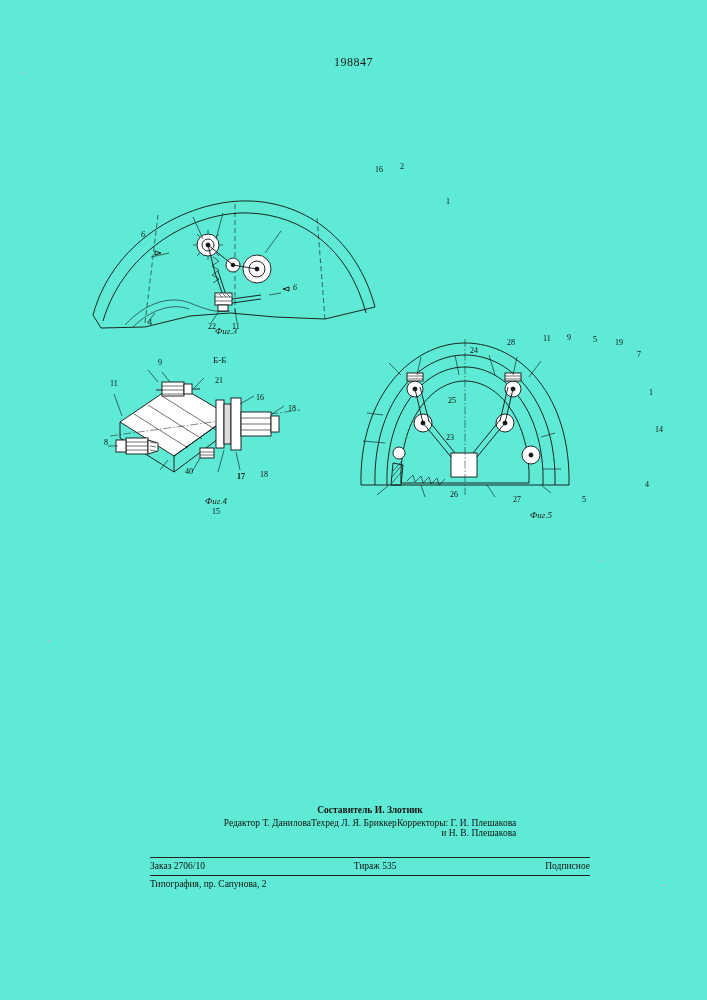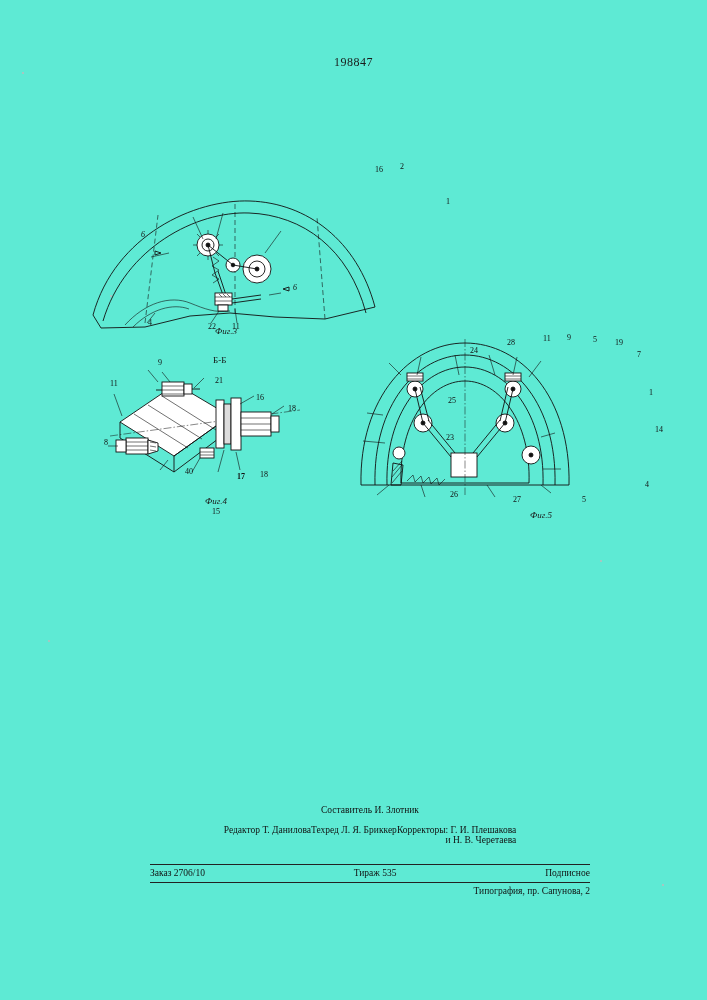--- a/index.html
+++ b/index.html
@@ -67,22 +67,22 @@
     position: absolute;
     left: 150px;
     top: 805px;
     width: 440px;
     font-family: "Liberation Serif", serif;
     font-size: 9.5px;
     color: #111;
   }
   .footer .line-compiler {
     text-align: center;
-    margin-bottom: 10px;
-    font-weight: normal;
+    margin-bottom: 3px;
+    font-weight: bold;
   }
   .footer .row-editors {
     display: flex;
     justify-content: center;
     align-items: flex-start;
     margin-bottom: 19px;
   }
   .footer .row-editors > div { white-space: nowrap; }
   .footer .correctors { text-align: right; }
   .footer .correctors .l2 { display: block; }
@@ -100,21 +100,21 @@
     text-align: center;
     line-height: 1.25;
   }
   .footer .org .l1 { display: block; }
   .footer .org .l2 { display: block; }
   .footer .rule2 {
     border-top: 1px solid #222;
     margin: 4px 0 3px 0;
   }
   .footer .typo {
-    text-align: right;
+    text-align: left;
   }
   
   .speck {
     position: absolute;
     width: 2px; height: 2px;
     background: #bdbdbd;
     border-radius: 50%;
   }
 </style>
 </head>
@@ -329,21 +329,21 @@
 
   </div>
 
   <div class="footer">
     <div class="line-compiler">Составитель И. Злотник</div>
     <div class="row-editors">
       <div>Редактор Т. Данилова</div>
       <div>Техред Л. Я. Бриккер</div>
       <div class="correctors">
         <span>Корректоры: Г. И. Плешакова</span>
-        <span class="l2">и Н. В. Черетаева</span>
+        <span class="l2">и Н. В. Плешакова</span>
       </div>
     </div>
     <div class="rule"></div>
     <div class="row-order">
       <div>Заказ 2706/10</div>
       <div>Тираж 535</div>
       <div>Подписное</div>
     </div>
     <div class="rule2"></div>
     <div class="typo">Типография, пр. Сапунова, 2</div>

